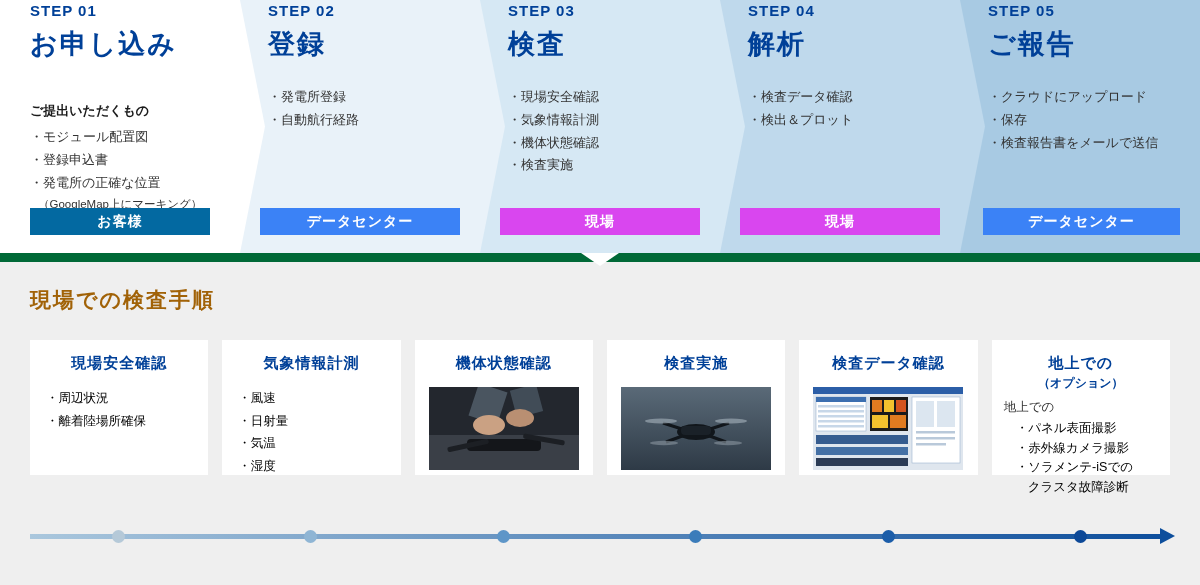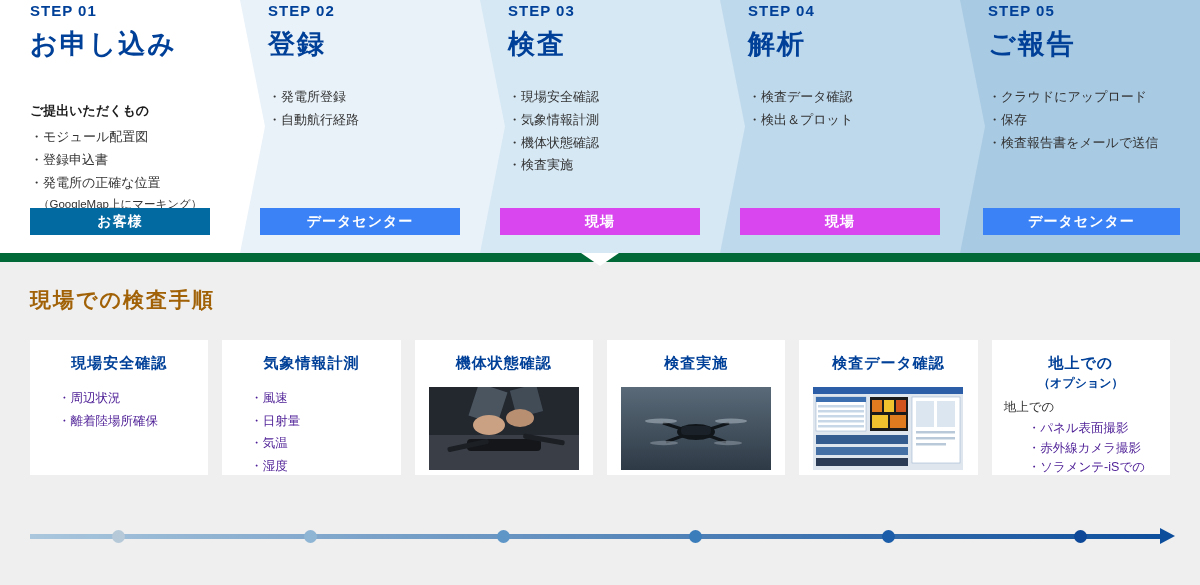--- a/index.html
+++ b/index.html
@@ -36,21 +36,21 @@
     position:absolute;top:253px;left:581px;width:0;height:0;z-index:7;
     border-left:19px solid transparent;border-right:19px solid transparent;border-top:13px solid #ffffff;
   }
   
   .bottom{position:absolute;top:262px;left:0;width:1200px;height:323px;background:#efefef;}
   .section-title{position:absolute;top:24px;left:30px;margin:0;font-size:21px;font-weight:bold;color:#a16207;letter-spacing:2px;}
   .cards{position:absolute;top:78px;left:30px;width:1140px;height:135px;display:flex;gap:14px;}
   .card{flex:1;background:#ffffff;box-sizing:border-box;padding-top:14px;}
   .card-title{text-align:center;font-size:15px;font-weight:bold;color:#004098;letter-spacing:1px;}
   .card-sub{text-align:center;font-size:12px;font-weight:bold;color:#004098;margin-top:2px;}
-  .card-items{list-style:none;margin:14px 12px 0;padding:0 6px 0 16px;font-size:12.5px;color:#4c1d95;line-height:1.8;}
+  .card-items{list-style:none;margin:14px 0 0;padding:0 6px 0 16px;font-size:12.5px;color:#000000;line-height:1.8;}
   .card-items.tight{line-height:1.55;margin-top:2px;padding-left:24px;}
   .card-items .cont{padding-left:12px;}
   .card-lead{font-size:12.5px;color:#333333;margin:6px 0 0 12px;line-height:1.55;}
   .card-photo{display:block;margin:14px auto 0;width:150px;height:83px;}
   
   .tl-line{position:absolute;top:272px;left:30px;width:1133px;height:5px;background:linear-gradient(90deg,#aac7dd,#0d4e9c);}
   .tl-arrow{position:absolute;top:266px;left:1160px;width:0;height:0;
     border-top:8.5px solid transparent;border-bottom:8.5px solid transparent;border-left:15px solid #0d4e9c;}
   .tl-dot{position:absolute;top:268px;width:13px;height:13px;border-radius:50%;}
 </style>
@@ -219,20 +219,21 @@
       </div>
 
       <div class="card">
         <div class="card-title">地上での</div>
         <div class="card-sub">（オプション）</div>
         <div class="card-lead">地上での</div>
         <ul class="card-items tight">
           <li>・パネル表面撮影</li>
           <li>・赤外線カメラ撮影</li>
           <li>・ソラメンテ-iSでの</li>
+          <li class="cont">クラスタ故障診断</li>
         </ul>
       </div>
 
     </div>
 
     <div>
       <div class="tl-line"></div>
       <div class="tl-arrow"></div>
       <div class="tl-dot" style="left:112px;background:#b5c9d8;"></div>
       <div class="tl-dot" style="left:304px;background:#8fb5d4;"></div>

